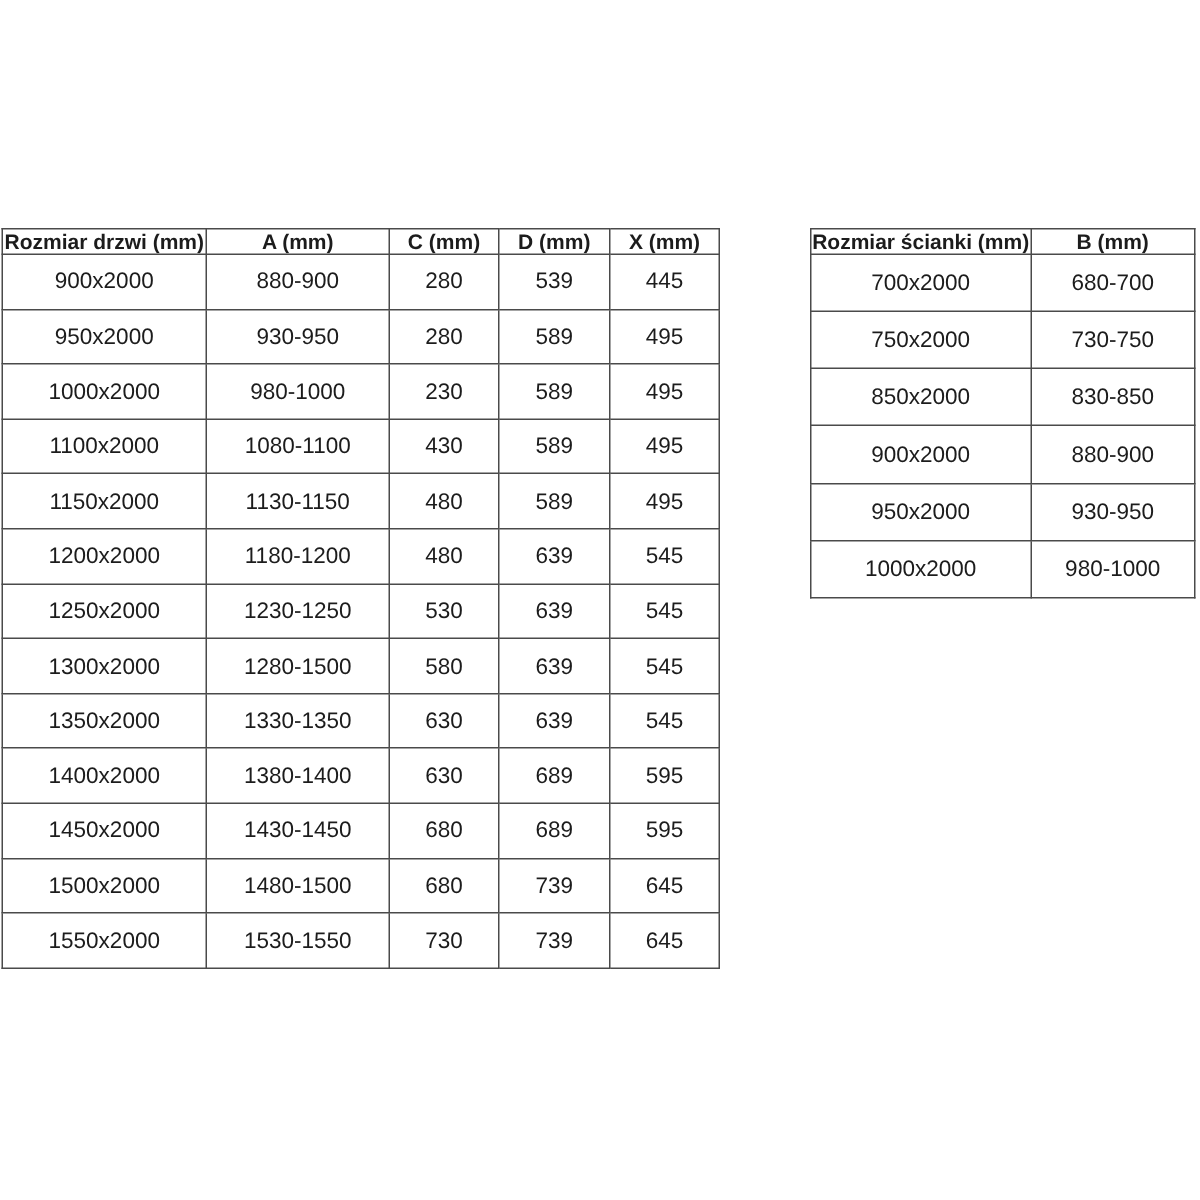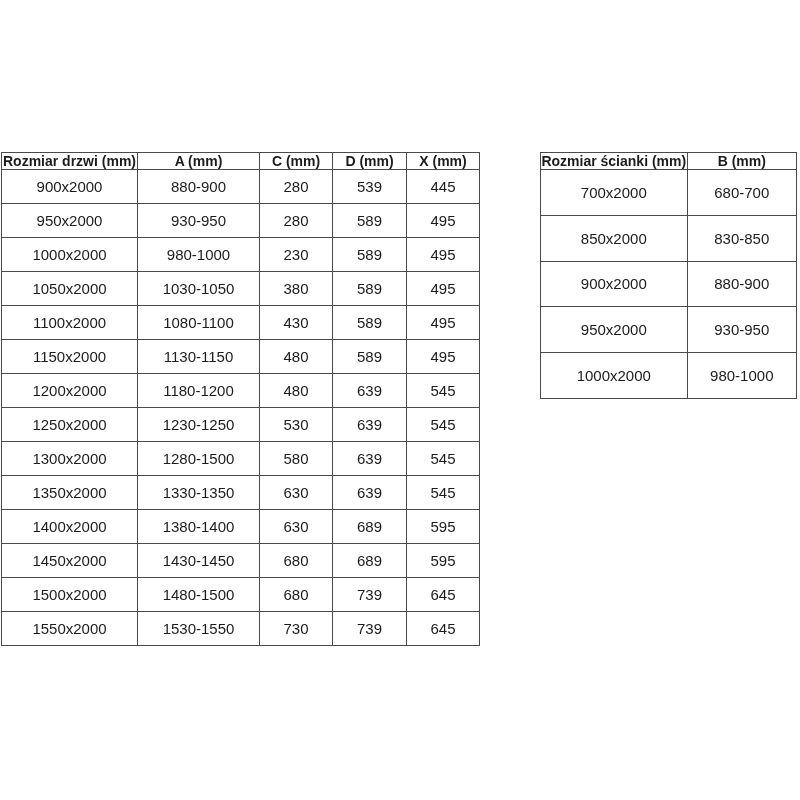--- a/index.html
+++ b/index.html
@@ -70,27 +70,20 @@
           <td>950x2000</td>
           <td>930-950</td>
           <td>280</td>
           <td>589</td>
           <td>495</td>
         </tr>
         <tr>
           <td>1000x2000</td>
           <td>980-1000</td>
           <td>230</td>
-          <td>589</td>
-          <td>495</td>
-        </tr>
-        <tr>
-          <td>1050x2000</td>
-          <td>1030-1050</td>
-          <td>380</td>
           <td>589</td>
           <td>495</td>
         </tr>
         <tr>
           <td>1100x2000</td>
           <td>1080-1100</td>
           <td>430</td>
           <td>589</td>
           <td>495</td>
         </tr>
@@ -165,20 +158,24 @@
           <th>Rozmiar ścianki (mm)</th>
           <th>B (mm)</th>
         </tr>
       </thead>
       <tbody>
         <tr>
           <td>700x2000</td>
           <td>680-700</td>
         </tr>
         <tr>
+          <td>750x2000</td>
+          <td>730-750</td>
+        </tr>
+        <tr>
           <td>850x2000</td>
           <td>830-850</td>
         </tr>
         <tr>
           <td>900x2000</td>
           <td>880-900</td>
         </tr>
         <tr>
           <td>950x2000</td>
           <td>930-950</td>

